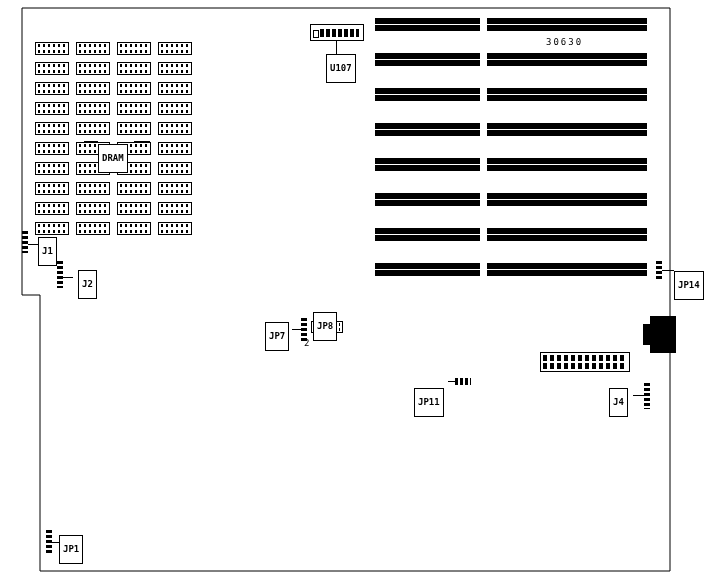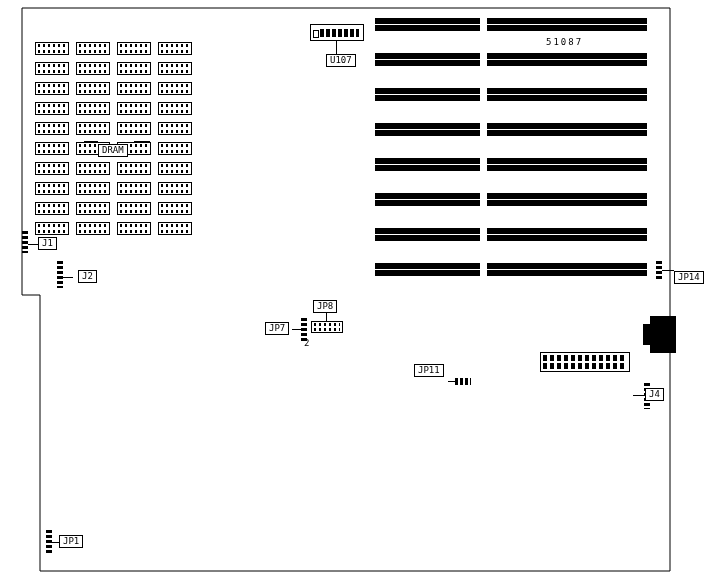--- a/index.html
+++ b/index.html
@@ -2,21 +2,21 @@
 <html><head>
 <meta charset="utf-8">
 <style>
   html,body{margin:0;padding:0;background:#fff;}
   .board{position:relative;width:710px;height:577px;background:#fff;overflow:hidden;
          font-family:"DejaVu Sans Mono", monospace;}
   .outline{position:absolute;left:0;top:0;z-index:0;}
 
   
   .label-box{position:absolute;border:1px solid #000;background:#fff;color:#000;
-             font-size:9px;line-height:11px;padding:0 3px;z-index:6;white-space:nowrap;}
+             font-size:9px;line-height:11px;padding:8px 3px;z-index:6;white-space:nowrap;font-weight:bold;}
 
   
   .hline{position:absolute;height:1px;background:#000;z-index:4;}
   .vline{position:absolute;width:1px;background:#000;z-index:4;}
 
   
   .dram-grid{position:absolute;left:35px;top:42px;display:flex;gap:7px;z-index:2;}
   .dram-col{display:flex;flex-direction:column;gap:7px;}
   .chip{position:relative;width:34px;height:13px;border:1px solid #000;background:#fff;box-sizing:border-box;}
   .chip::before,.chip::after{content:"";position:absolute;left:2px;right:2px;height:3px;
@@ -135,53 +135,53 @@
       <div class="slot" style="top: 105px; left: 112px; width: 160px;"></div>
       <div class="slot" style="top: 140px; left: 0px; width: 105px;"></div>
       <div class="slot" style="top: 140px; left: 112px; width: 160px;"></div>
       <div class="slot" style="top: 175px; left: 0px; width: 105px;"></div>
       <div class="slot" style="top: 175px; left: 112px; width: 160px;"></div>
       <div class="slot" style="top: 210px; left: 0px; width: 105px;"></div>
       <div class="slot" style="top: 210px; left: 112px; width: 160px;"></div>
       <div class="slot" style="top: 245px; left: 0px; width: 105px;"></div>
       <div class="slot" style="top: 245px; left: 112px; width: 160px;"></div>
     </div>
-  <div class="small-text part-number" style="left:546px;top:37px">51087</div>
+  <div class="small-text part-number" style="left:546px;top:37px">30630</div>
 
   <div class="vstrip" style="left:22px;top:231px;height:22px"></div>
   <div class="hline" style="left:28px;top:244px;width:10px"></div>
   <div class="label-box" style="left:38px;top:237px">J1</div>
 
   <div class="vstrip" style="left:57px;top:261px;height:27px"></div>
   <div class="hline" style="left:63px;top:277px;width:10px"></div>
   <div class="label-box" style="left:78px;top:270px">J2</div>
 
   <div class="vstrip" style="left:656px;top:261px;height:20px"></div>
   <div class="hline" style="left:662px;top:270px;width:12px"></div>
   <div class="label-box" style="left:674px;top:271px">JP14</div>
 
   <div class="kb-main"></div>
   <div class="kb-tab"></div>
 
-  <div class="label-box" style="left:313px;top:300px">JP8</div>
+  <div class="label-box" style="left:313px;top:312px">JP8</div>
   <div class="vline" style="left:326px;top:313px;height:8px"></div>
   <div class="chip" style="position:absolute;left:311px;top:321px;width:32px;height:12px;z-index:3"></div>
 
   <div class="label-box" style="left:265px;top:322px">JP7</div>
   <div class="hline" style="left:292px;top:329px;width:9px"></div>
   <div class="vstrip" style="left:301px;top:318px;height:23px"></div>
   <div class="small-text" style="left:304px;top:338px">2</div>
 
-  <div class="label-box" style="left:414px;top:364px">JP11</div>
+  <div class="label-box" style="left:414px;top:388px">JP11</div>
   <div class="hline" style="left:448px;top:381px;width:7px"></div>
   <div class="hstrip" style="left:455px;top:378px;width:16px"></div>
 
   <div class="header13"></div>
 
-  <div class="label-box" style="left:645px;top:388px">J4</div>
+  <div class="label-box" style="left:609px;top:388px">J4</div>
   <div class="hline" style="left:633px;top:395px;width:11px"></div>
   <div class="vstrip" style="left:644px;top:383px;height:26px"></div>
 
   <div class="vstrip" style="left:46px;top:530px;height:23px"></div>
   <div class="hline" style="left:52px;top:542px;width:8px"></div>
   <div class="label-box" style="left:59px;top:535px">JP1</div>
 
 </div>
 
 </body></html>

